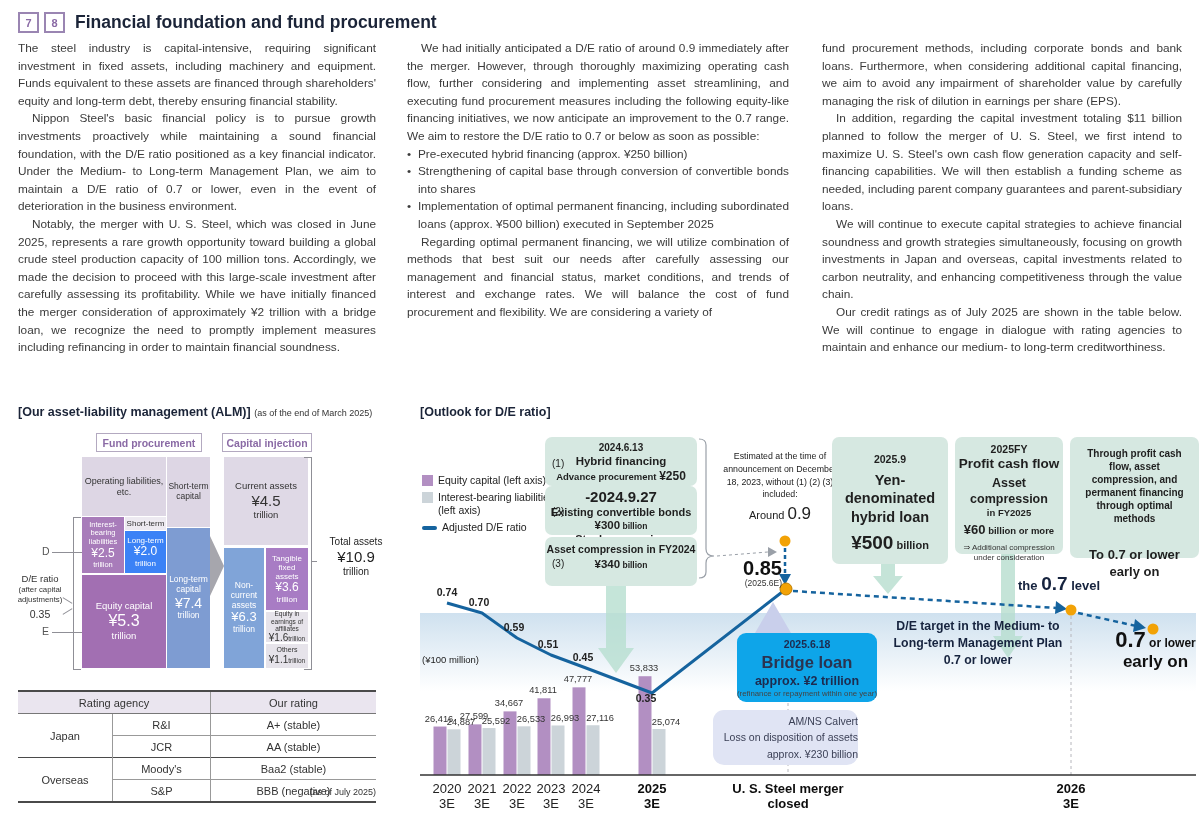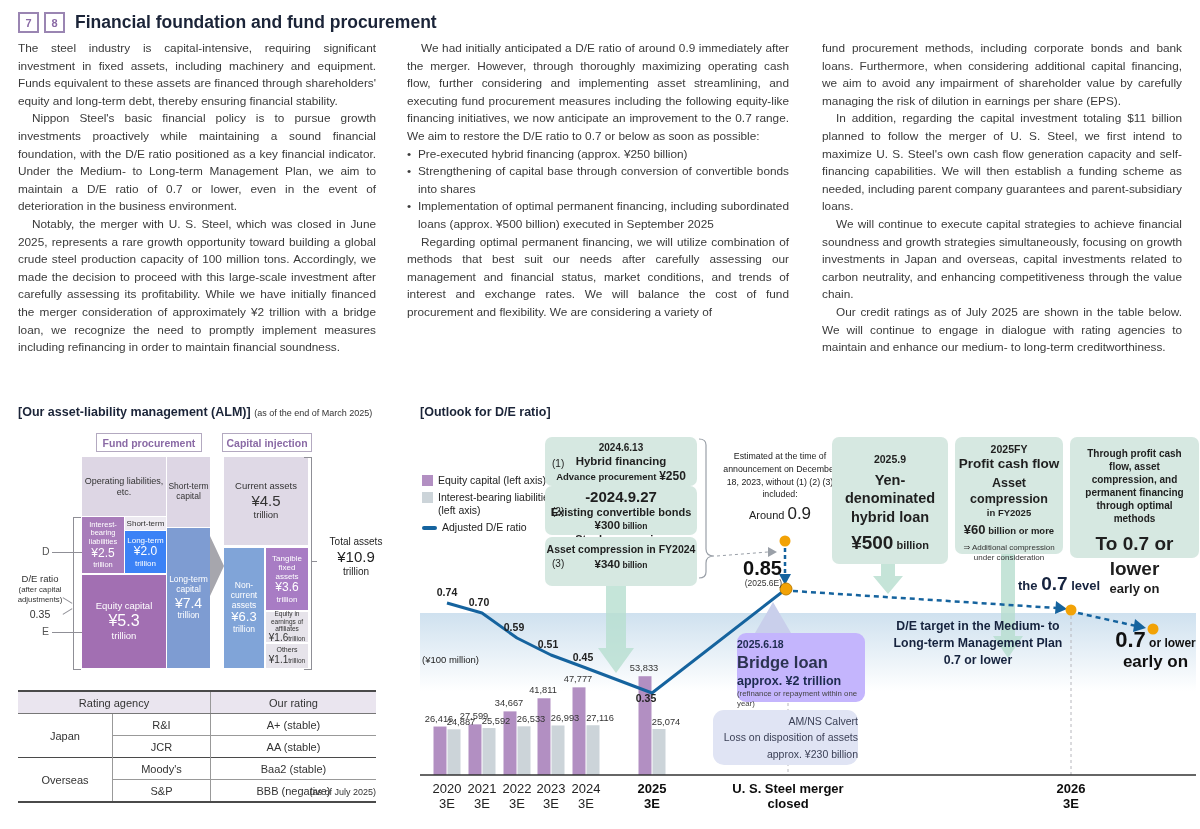--- a/index.html
+++ b/index.html
@@ -69,22 +69,22 @@
   .leg-item{display:flex;margin-bottom:4px;align-items:flex-start}
   .sw{display:inline-block;width:11px;height:11px;margin-right:5px;margin-top:1px;flex:none}
   .sw.p{background:#b28fc2}.sw.g{background:#ccd4d9}
   .sw.l{width:15px;height:3.5px;border-radius:2px;background:#15639e;margin-top:5px}
   .unitlab{position:absolute;left:2px;top:224px;font-size:9.5px;color:#222}
 
   .gbox{position:absolute;background:#d6e8e1;border-radius:7px;text-align:center;color:#1f1f1f;line-height:1.3}
   .gbox .num{position:absolute;left:7px;top:40%;font-size:10px;color:#222}
   .estimate{position:absolute;left:298px;top:20px;width:124px;text-align:center;font-size:8.8px;color:#222;line-height:1.45}
   .p85{position:absolute;left:298px;top:127px;width:64px;text-align:right;line-height:1.1;color:#111}
-  .bridge{position:absolute;left:317px;top:203px;width:128px;background:#c4b5fd;border-radius:9px;
-          text-align:left;color:#1d2b4f;padding-top:5px;height:64px;line-height:1.3}
+  .bridge{position:absolute;left:317px;top:203px;width:140px;background:#0ea5e9;border-radius:9px;
+          text-align:center;color:#1d2b4f;padding-top:5px;height:64px;line-height:1.3}
   .bridge-arrow{position:absolute;left:335px;top:172px;width:0;height:0;
                 border-left:18px solid transparent;border-right:18px solid transparent;
                 border-bottom:31px solid #c9cfeb}
   .amns{position:absolute;left:293px;top:280px;width:145px;height:52px;background:#e0e4f4;border-radius:11px;
         text-align:right;color:#3a3f55;font-size:10.5px;line-height:1.55;padding-top:3px}
   .lvl{position:absolute;left:598px;top:143px;width:120px;color:#16233e;font-weight:bold;font-size:13px}
   .target{position:absolute;left:458px;top:188px;width:200px;text-align:center;color:#16233e;
           font-weight:bold;font-size:12.3px;line-height:1.4}
   .final7{position:absolute;left:688px;top:197px;width:95px;text-align:center;color:#101010;font-weight:bold;line-height:1.15}
 </style>
@@ -373,21 +373,21 @@
     <div class="gbox" style="left:535px;top:7px;width:108px;height:111px;padding-top:6px;line-height:1.25">
       <div style="font-size:10.5px;font-weight:bold">2025FY</div>
       <div style="font-size:13.5px;font-weight:bold">Profit cash flow</div>
       <div style="font-size:12.5px;font-weight:bold;margin-top:3px">Asset compression</div>
       <div style="font-size:9.5px;font-weight:bold">in FY2025</div>
       <div style="font-weight:bold"><span style="font-size:13px">¥60</span><span style="font-size:9.5px"> billion or more</span></div>
       <div style="font-size:8px;color:#333;margin-top:4px;padding:0 6px">⇒ Additional compression under consideration</div>
     </div>
     <div class="gbox" style="left:650px;top:7px;width:117px;height:111px;padding:10px 6px 0 6px">
       <div style="font-size:10px;font-weight:bold">Through profit cash flow, asset compression, and permanent financing through optimal methods</div>
-      <div style="font-size:19px;font-weight:bold;margin-top:7px">To 0.7 or lower</div>
+      <div style="font-size:13px;font-weight:bold;margin-top:22px">To 0.7 or lower</div>
       <div style="font-size:13px;font-weight:bold">early on</div>
     </div>
 
     <div class="lvl">
       <span>the </span><span style="font-size:19px">0.7</span><span> level</span>
     </div>
 
     <div class="target">
       <div>D/E target in the Medium- to</div>
       <div>Long-term Management Plan</div>

